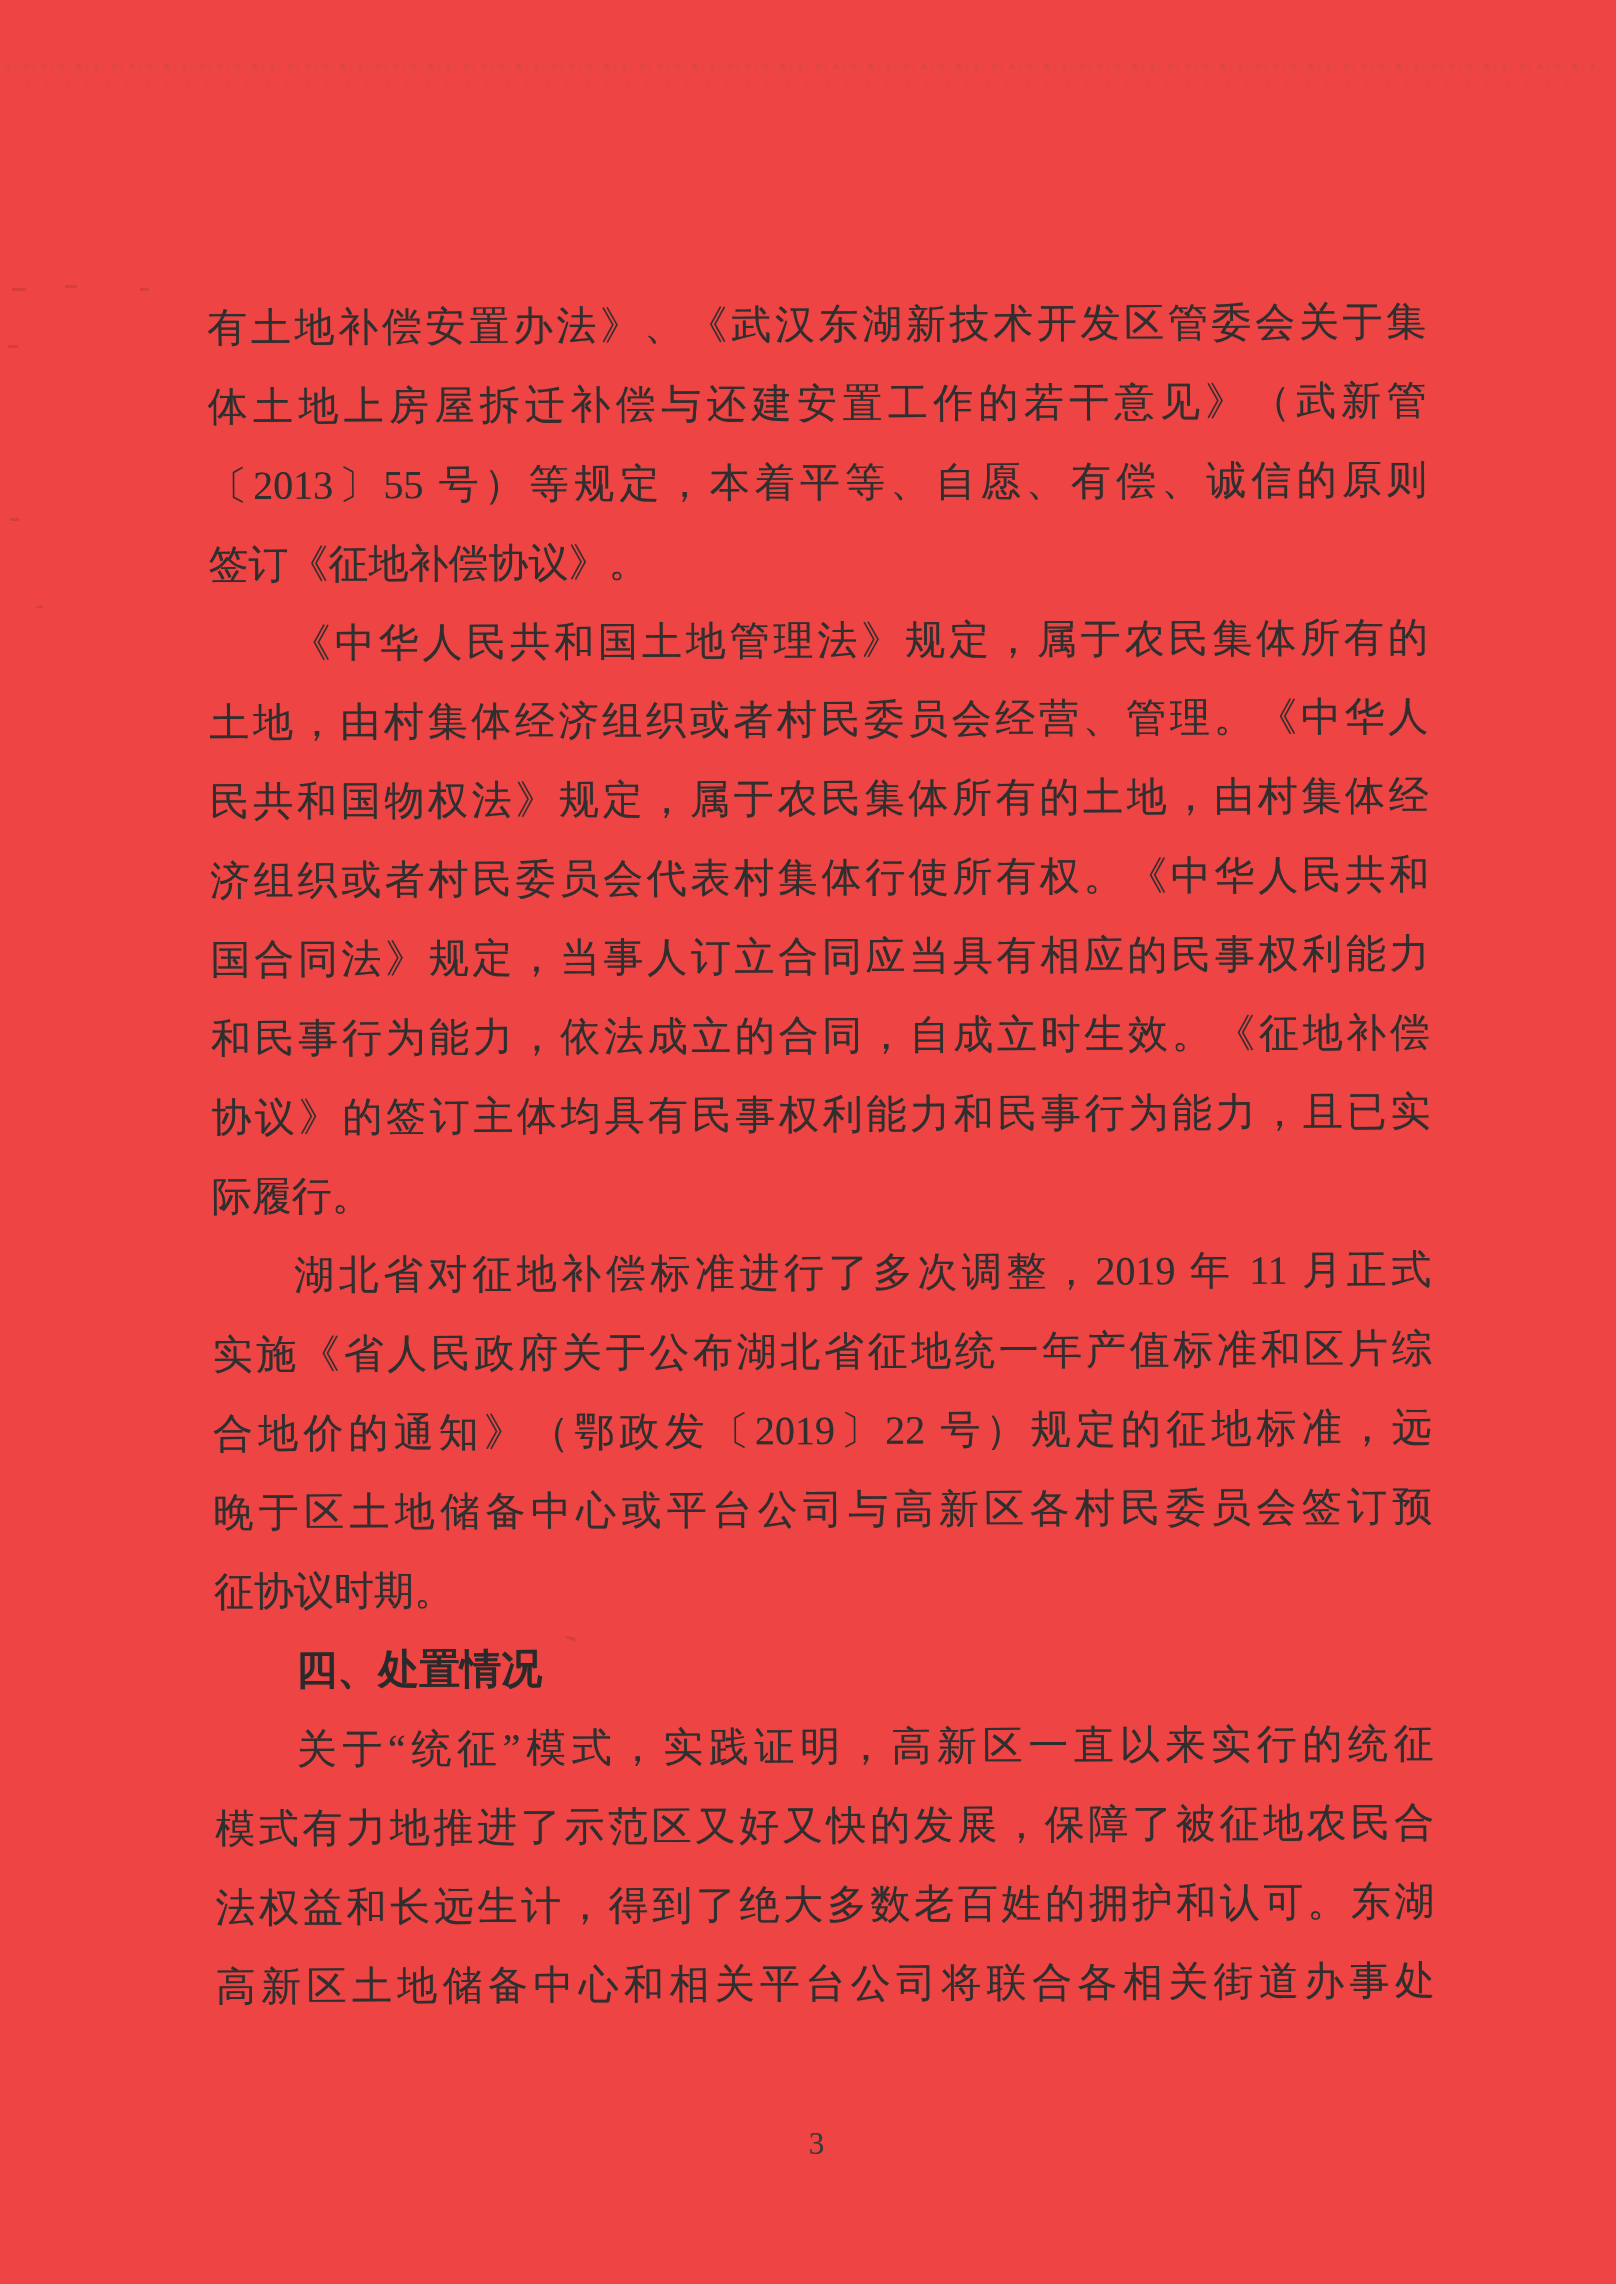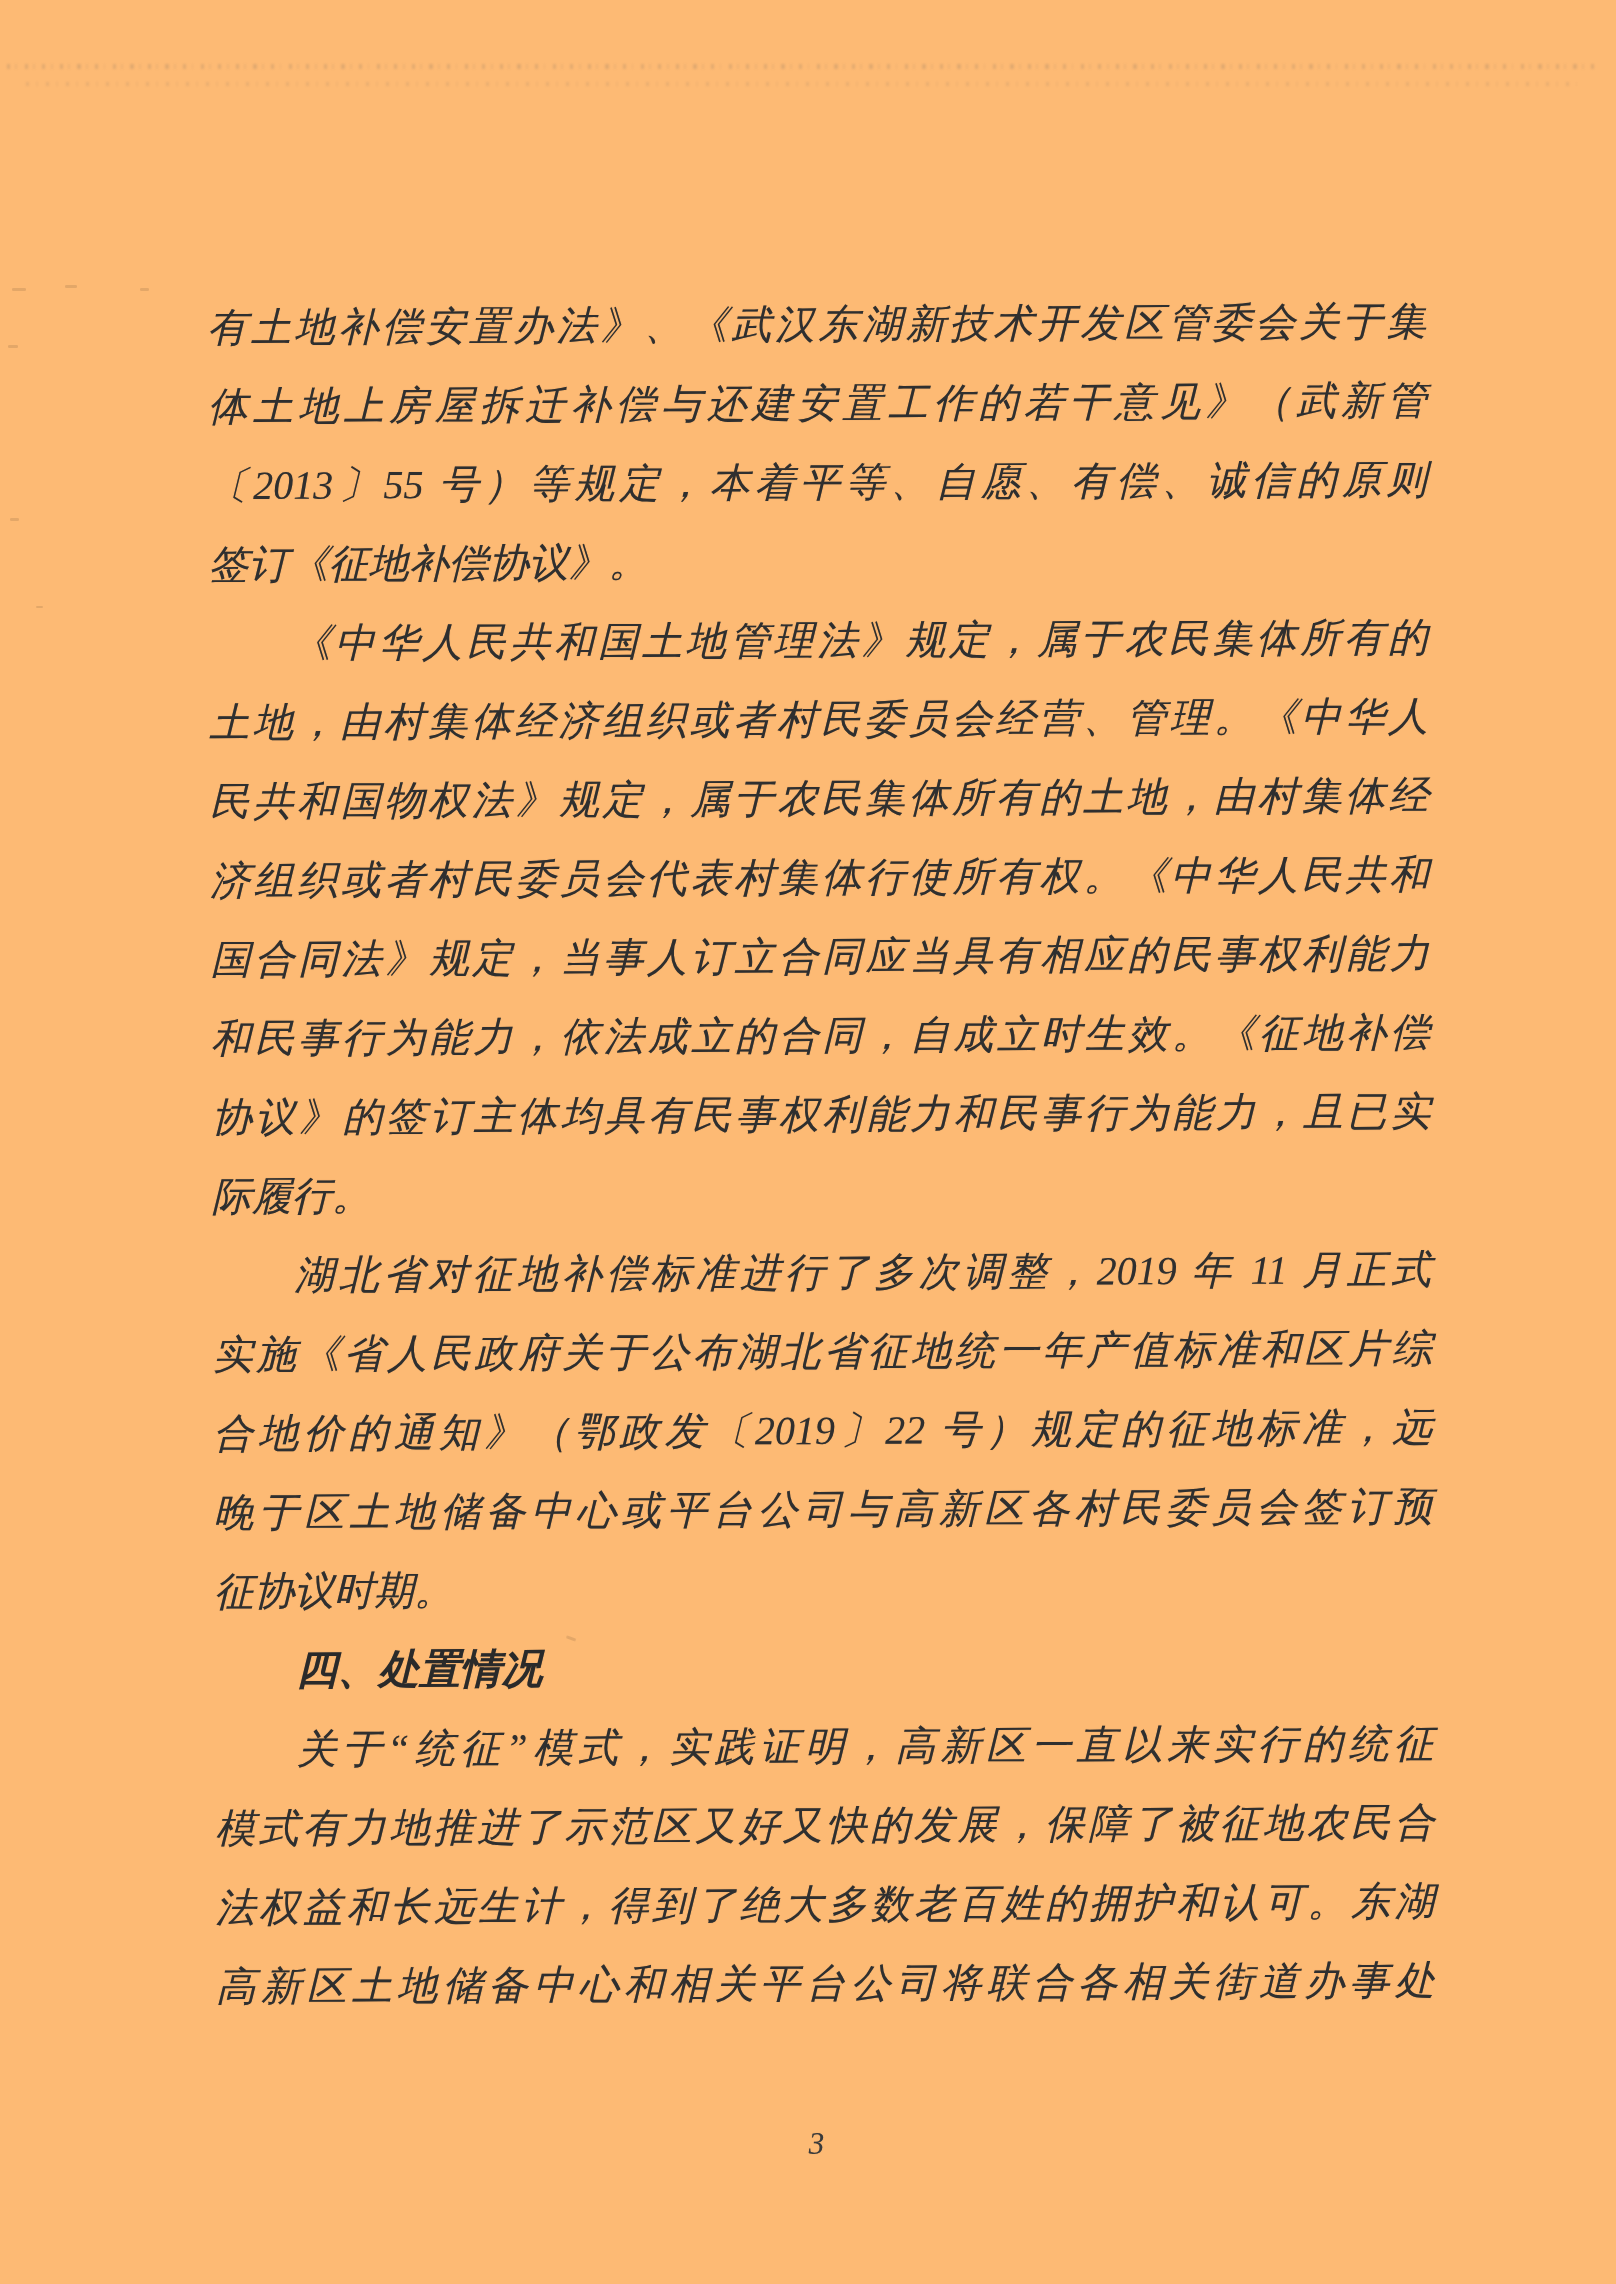--- a/index.html
+++ b/index.html
@@ -3,23 +3,22 @@
 <meta charset="utf-8">
 <style>
   * { margin: 0; padding: 0; box-sizing: border-box; }
   html, body { width: 1616px; height: 2284px; }
   body { background: #ffffff; font-family: "Liberation Serif", serif; }
 
   .page {
     position: relative;
     width: 1616px;
     height: 2284px;
-    background: #fdba74;
+    background: #ef4444;
     overflow: hidden;
-    font-style: italic;
   }
 
   
   .noise { position: absolute; pointer-events: none; }
   .noise-band-a {
     left: 6.5px; top: 64px; width: 1590px; height: 5.2px;
     background: repeating-linear-gradient(90deg,
       rgba(90,90,90,0.16) 0 3.3px, rgba(0,0,0,0) 3.3px 8.5px,
       rgba(90,90,90,0.09) 8.5px 10.4px, rgba(0,0,0,0) 10.4px 17.6px);
     filter: blur(0.8px);

